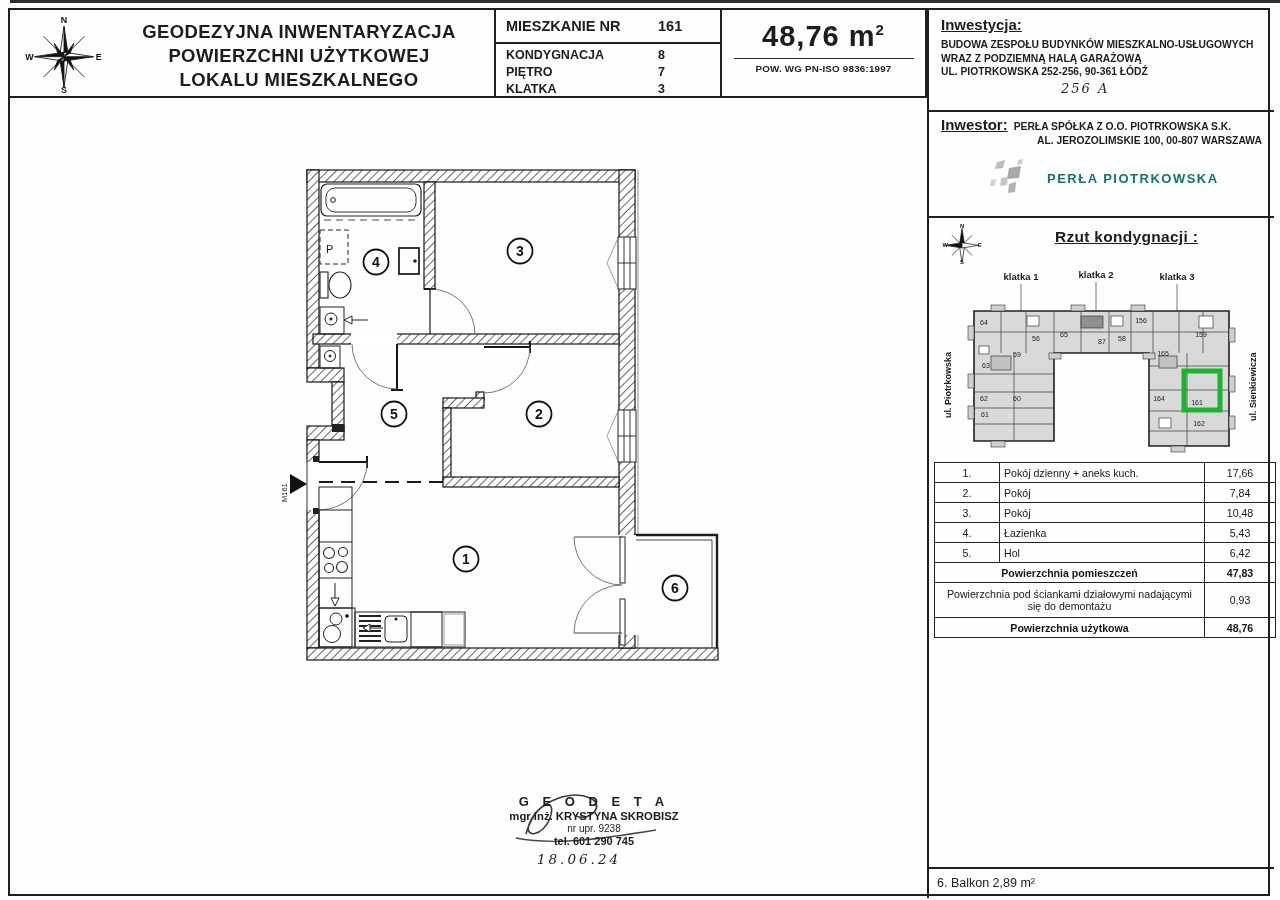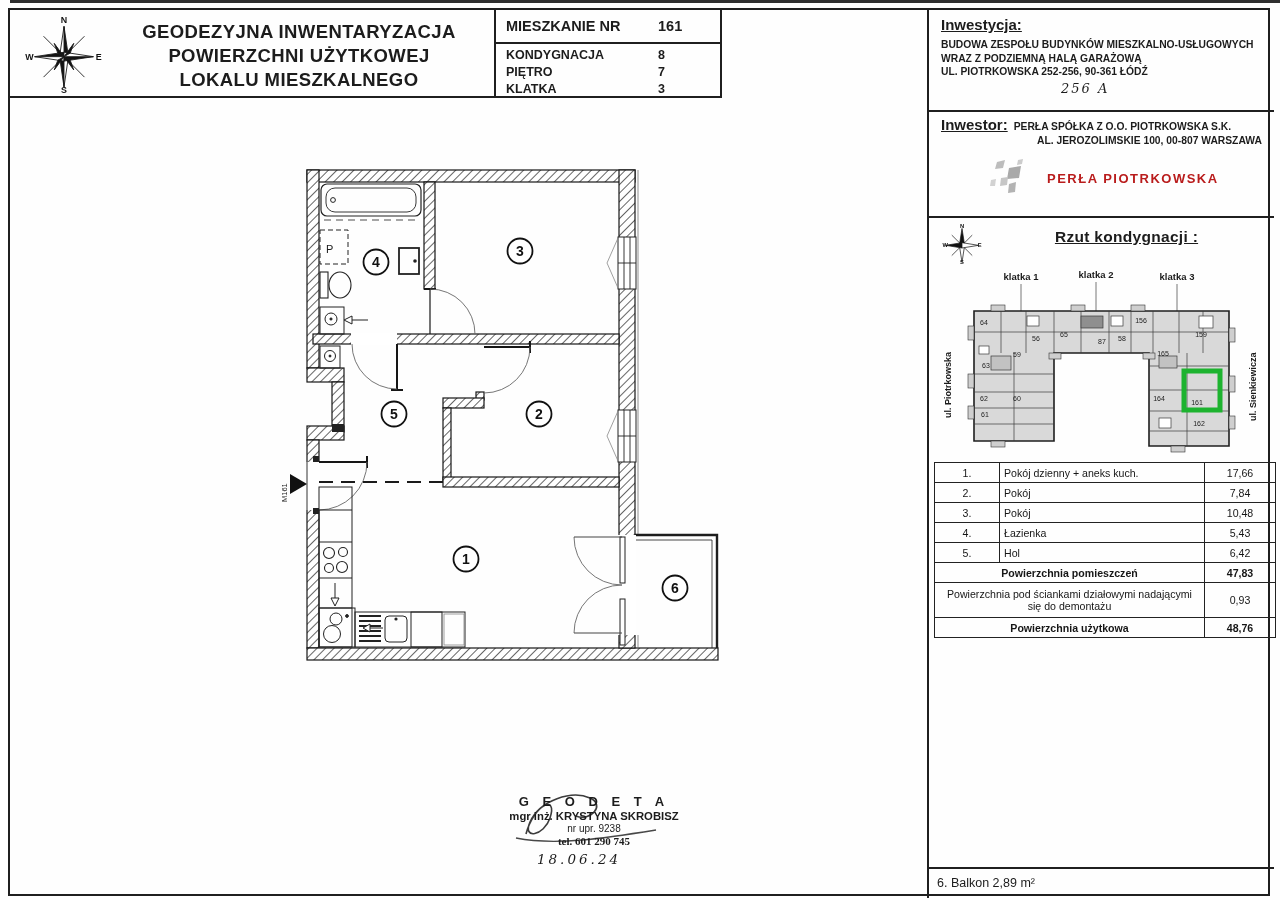--- a/index.html
+++ b/index.html
@@ -32,21 +32,21 @@
   .rc-sec{position:absolute;left:0;width:345px;box-sizing:border-box;}
   .rc-inv{top:0;height:102px;border-bottom:2px solid #1f1f1f;padding:6px 10px 13px 12px;}
   .rc-label{font-size:15px;font-weight:bold;text-decoration:underline;}
   .rc-lines{font-size:10.3px;font-weight:bold;line-height:13.5px;margin-top:5px;}
   .handwrite{font-family:"DejaVu Serif",serif;font-style:italic;}
   .inv-hand{font-size:13px;margin:2px 0 0 120px;letter-spacing:2px;}
   .rc-investor{top:102px;height:106px;border-bottom:2px solid #1f1f1f;padding:4px 8px 0 12px;}
   .investor-line1{font-size:10.3px;font-weight:bold;margin-left:6px;}
   .investor-line2{font-size:10.3px;font-weight:bold;margin-left:96px;line-height:13px;}
   .logo-row{position:absolute;left:58px;top:44px;display:flex;align-items:center;}
-  .logo-name{font-size:13px;font-weight:bold;letter-spacing:1.5px;color:#b91c1c;margin-left:16px;}
+  .logo-name{font-size:13px;font-weight:bold;letter-spacing:1.5px;color:#0f766e;margin-left:16px;}
   .rc-rzut{top:208px;height:246px;}
   .rzut-title{position:absolute;left:60px;right:10px;top:10px;text-align:center;
               font-size:15.5px;font-weight:bold;text-decoration:underline;letter-spacing:.3px;}
   .rc-tablewrap{top:452px;padding:0 5px;}
   table.areas{border-collapse:collapse;width:334px;table-layout:fixed;}
   table.areas td,table.areas th{border:1.6px solid #222;font-size:10.6px;padding:1px 4px;height:17px;
        font-weight:normal;color:#161616;}
   table.areas .c0{width:56px;text-align:center;}
   table.areas .c1{width:196px;}
   table.areas .c2{width:62px;text-align:center;}
@@ -55,21 +55,21 @@
   tr.subrow td{text-align:center;}
   .rc-balkon{top:857px;height:29px;border-top:2px solid #1f1f1f;display:flex;align-items:center;
              font-size:12.5px;padding-left:8px;font-weight:normal;}
   
   .notes{left:14px;top:830px;font-size:10.6px;line-height:16px;color:#4a4a4a;
          filter:blur(.35px);letter-spacing:.3px;}
   .stampblk{left:468px;top:784px;width:232px;text-align:center;}
   .stamp1{font-size:13px;font-weight:bold;letter-spacing:5px;}
   .stamp2{font-size:11.3px;font-weight:bold;margin-top:1px;}
   .stamp3{font-size:10px;margin-top:1px;}
-  .stamp4{font-size:11px;font-weight:bold;margin-top:1px;font-family:Liberation Serif, serif;}
+  .stamp4{font-size:11px;font-weight:bold;margin-top:1px;}
   .stampdate{font-size:13.5px;letter-spacing:3px;margin-top:4px;margin-right:30px;}
   .companyblk{left:670px;top:790px;width:244px;text-align:center;
               font-family:"Liberation Serif",serif;font-weight:bold;color:#181818;}
   .co1{font-size:16px;}
   .co2{font-size:15px;margin-top:2px;}
   .co3{font-size:14.5px;margin-top:2px;}
   .co4{font-family:"Liberation Sans",sans-serif;font-size:13.5px;margin-top:6px;}
   svg text{font-family:"Liberation Sans",sans-serif;}
 </style>
 </head>
@@ -125,20 +125,25 @@
           <span class="lbl">PIĘTRO</span>
           <span class="val">7</span>
         </div>
         <div class="apt-row">
           <span class="lbl">KLATKA</span>
           <span class="val">3</span>
         </div>
       </div>
     </div>
 
+    <div class="cell cell-area">
+      <div class="area-big"><span>48,76 m</span><sup>2</sup></div>
+      <div class="area-rule"></div>
+      <div class="area-norm">POW. WG PN-ISO 9836:1997</div>
+    </div>
 
     <div class="rightcol" style="border-left:2px solid #1f1f1f;height:888px;">
 
       <div class="rc-sec rc-inv">
         <div class="rc-label">Inwestycja:</div>
         <div class="rc-lines">
           <div>BUDOWA ZESPOŁU BUDYNKÓW MIESZKALNO-USŁUGOWYCH</div>
           <div>WRAZ Z PODZIEMNĄ HALĄ GARAŻOWĄ</div>
           <div>UL. PIOTRKOWSKA 252-256, 90-361 ŁÓDŹ</div>
         </div>

